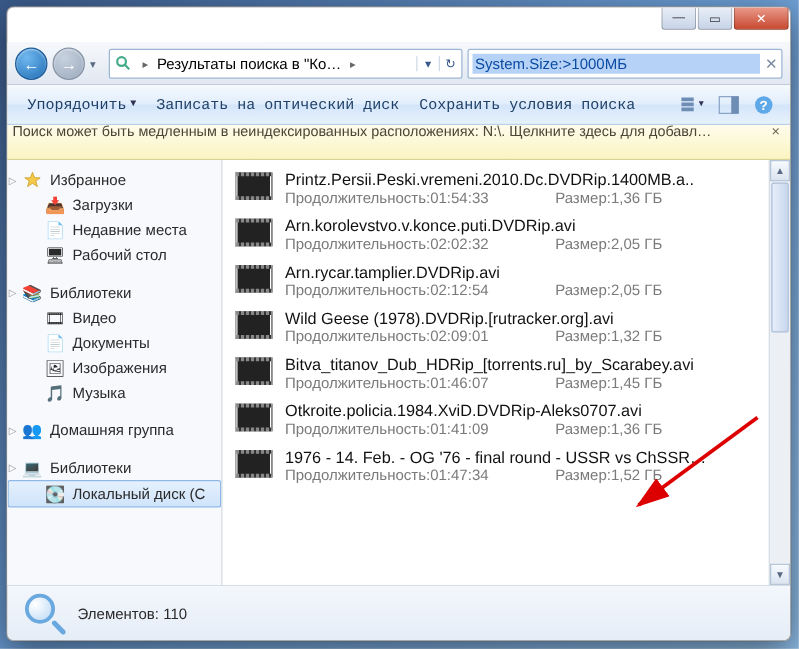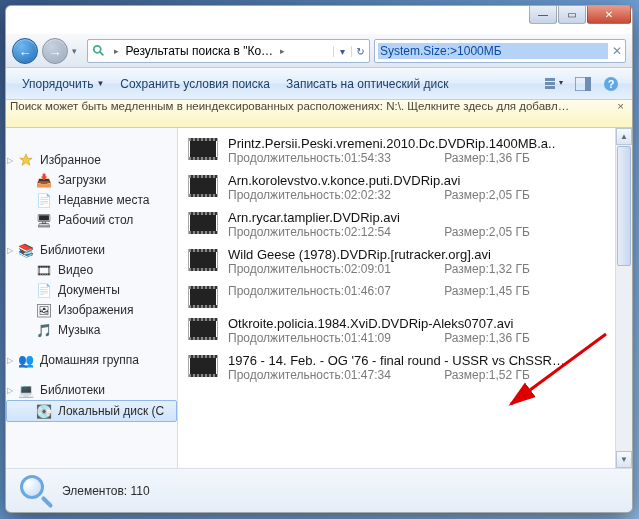--- a/index.html
+++ b/index.html
@@ -19,31 +19,31 @@
 .breadcrumb { flex: 1; height: 24px; background: #fff; border: 1px solid #9db6d3; border-radius: 2px; display: flex; align-items: center; font-size: 12px; }
 .breadcrumb .segicon { width: 22px; display: flex; align-items: center; justify-content: center; }
 .breadcrumb .seg { padding: 0 3px; white-space: nowrap; }
 .breadcrumb .chev { color: #666; padding: 0 4px; font-size: 9px; }
 .breadcrumb .tail { margin-left: auto; display: flex; }
 .breadcrumb .tailbtn { width: 18px; border-left: 1px solid #cfdae8; display: flex; align-items: center; justify-content: center; color: #3a5a8a; font-size: 10px; }
 .searchbox { width: 252px; height: 24px; background: #fff; border: 1px solid #9db6d3; border-radius: 2px; display: flex; align-items: center; padding: 0 3px; }
 .searchbox input { flex: 1; border: none; outline: none; font-size: 12px; color: #0b4aa2; background: #b6d3f7; padding: 1px 2px; font-family: inherit; }
 .searchbox .xs { color: #7a8aa0; font-size: 12px; padding-left: 4px; }
 
-.toolbar { height: 32px; background: linear-gradient(180deg,#f5f9fd,#e2eefc 48%,#d4e5fa 52%,#e6f1fc); border-bottom: 1px solid #bcd0e9; display: flex; align-items: center; padding: 0 8px; color: #1e3f66; font-size: 12px; }
+.toolbar { height: 32px; background: linear-gradient(180deg,#f5f9fd,#e2eefc 48%,#d4e5fa 52%,#e6f1fc); border-bottom: 1px solid #bcd0e9; display: flex; align-items: center; padding: 0 8px; color: #1e3f66; font-size: 12px; font-family: Liberation Mono, monospace; }
 .tbitem { padding: 4px 8px; cursor: default; display: flex; align-items: center; gap: 3px; }
 .tbitem .dd { font-size: 8px; color: #335; }
 .tbspacer { flex: 1; }
 .tbicon { width: 26px; height: 22px; display: flex; align-items: center; justify-content: center; margin-left: 2px; }
 
 .infobar { height: 28px; background: linear-gradient(180deg,#fefcec,#fbf4c2); border-bottom: 1px solid #d9d293; display: flex; align-items: flex-start; padding: 0 4px; color: #4a4635; font-size: 11.5px; }
 .infobar .ix { margin-left: auto; color: #6a6a52; padding: 0 4px; }
 
 .body { flex: 1; display: flex; overflow: hidden; background: #fff; }
-.sidebar { width: 172px; border-right: 1px solid #d7dde5; overflow-y: auto; padding: 22px 0; background: #f7f9fc; }
+.sidebar { width: 172px; border-right: 1px solid #d7dde5; overflow-y: auto; padding: 6px 0; background: #f7f9fc; }
 .sidegroup { margin-bottom: 10px; }
 .sidehead { display: flex; align-items: center; gap: 6px; padding: 2px 10px 2px 12px; font-size: 12px; color: #2a2a2a; position: relative; }
 .sidehead::before { content: "▷"; position: absolute; left: 1px; font-size: 8px; color: #999; }
 .sideitem { display: flex; align-items: center; gap: 6px; padding: 2px 10px 2px 30px; font-size: 12px; color: #2a2a2a; white-space: nowrap; overflow: hidden; }
 .sideitem .icn, .sidehead .icn { width: 16px; height: 16px; display: flex; align-items: center; justify-content: center; font-size: 13px; }
 .sideitem.sel { background: linear-gradient(180deg,#e5f0fc,#cfe4fb); border: 1px solid #8db8e8; border-radius: 2px; padding-left: 29px; }
 
 .listwrap { flex: 1; display: flex; flex-direction: column; }
 .list { flex: 1; overflow-y: auto; padding: 4px 2px; }
 .row { display: flex; padding: 4px 8px; gap: 10px; align-items: flex-start; }
@@ -107,22 +107,22 @@
       <input value="System.Size:&gt;1000МБ" style="">
       <span class="xs">✕</span>
     </div>
   </div>
 
   <div class="toolbar">
     <div class="tbitem">
         <span>Упорядочить</span>
         <span class="dd">▼</span>
       </div>
+    <div class="tbitem">Записать на оптический диск</div>
     <div class="tbitem">Сохранить условия поиска</div>
-    <div class="tbitem">Записать на оптический диск</div>
     <div class="tbspacer"></div>
     <div class="tbicon">
       <svg width="20" height="14" viewBox="0 0 20 14">
           <rect x="0" y="1" width="10" height="3" fill="#6e8db5"></rect>
           <rect x="0" y="5" width="10" height="3" fill="#6e8db5"></rect>
           <rect x="0" y="9" width="10" height="3" fill="#6e8db5"></rect>
           <path d="M14 4 L18 4 L16 8 Z" fill="#335"></path>
         </svg>
     </div>
     <div class="tbicon">
@@ -258,20 +258,21 @@
                 <span class="ml">Продолжительность:</span> 
                 <span class="dur">02:09:01</span>
                 <span class="sl">Размер:</span> 
                 <span>1,32 ГБ</span>
               </div>
             </div>
           </div>
           <div class="row">
             <div class="thumb"></div>
             <div class="rowtxt">
+              <div class="rowtitle">Bitva_titanov_Dub_HDRip_[torrents.ru]_by_Scarabey.avi</div>
               <div class="rowmeta">
                 <span class="ml">Продолжительность:</span> 
                 <span class="dur">01:46:07</span>
                 <span class="sl">Размер:</span> 
                 <span>1,45 ГБ</span>
               </div>
             </div>
           </div>
           <div class="row">
             <div class="thumb"></div>

